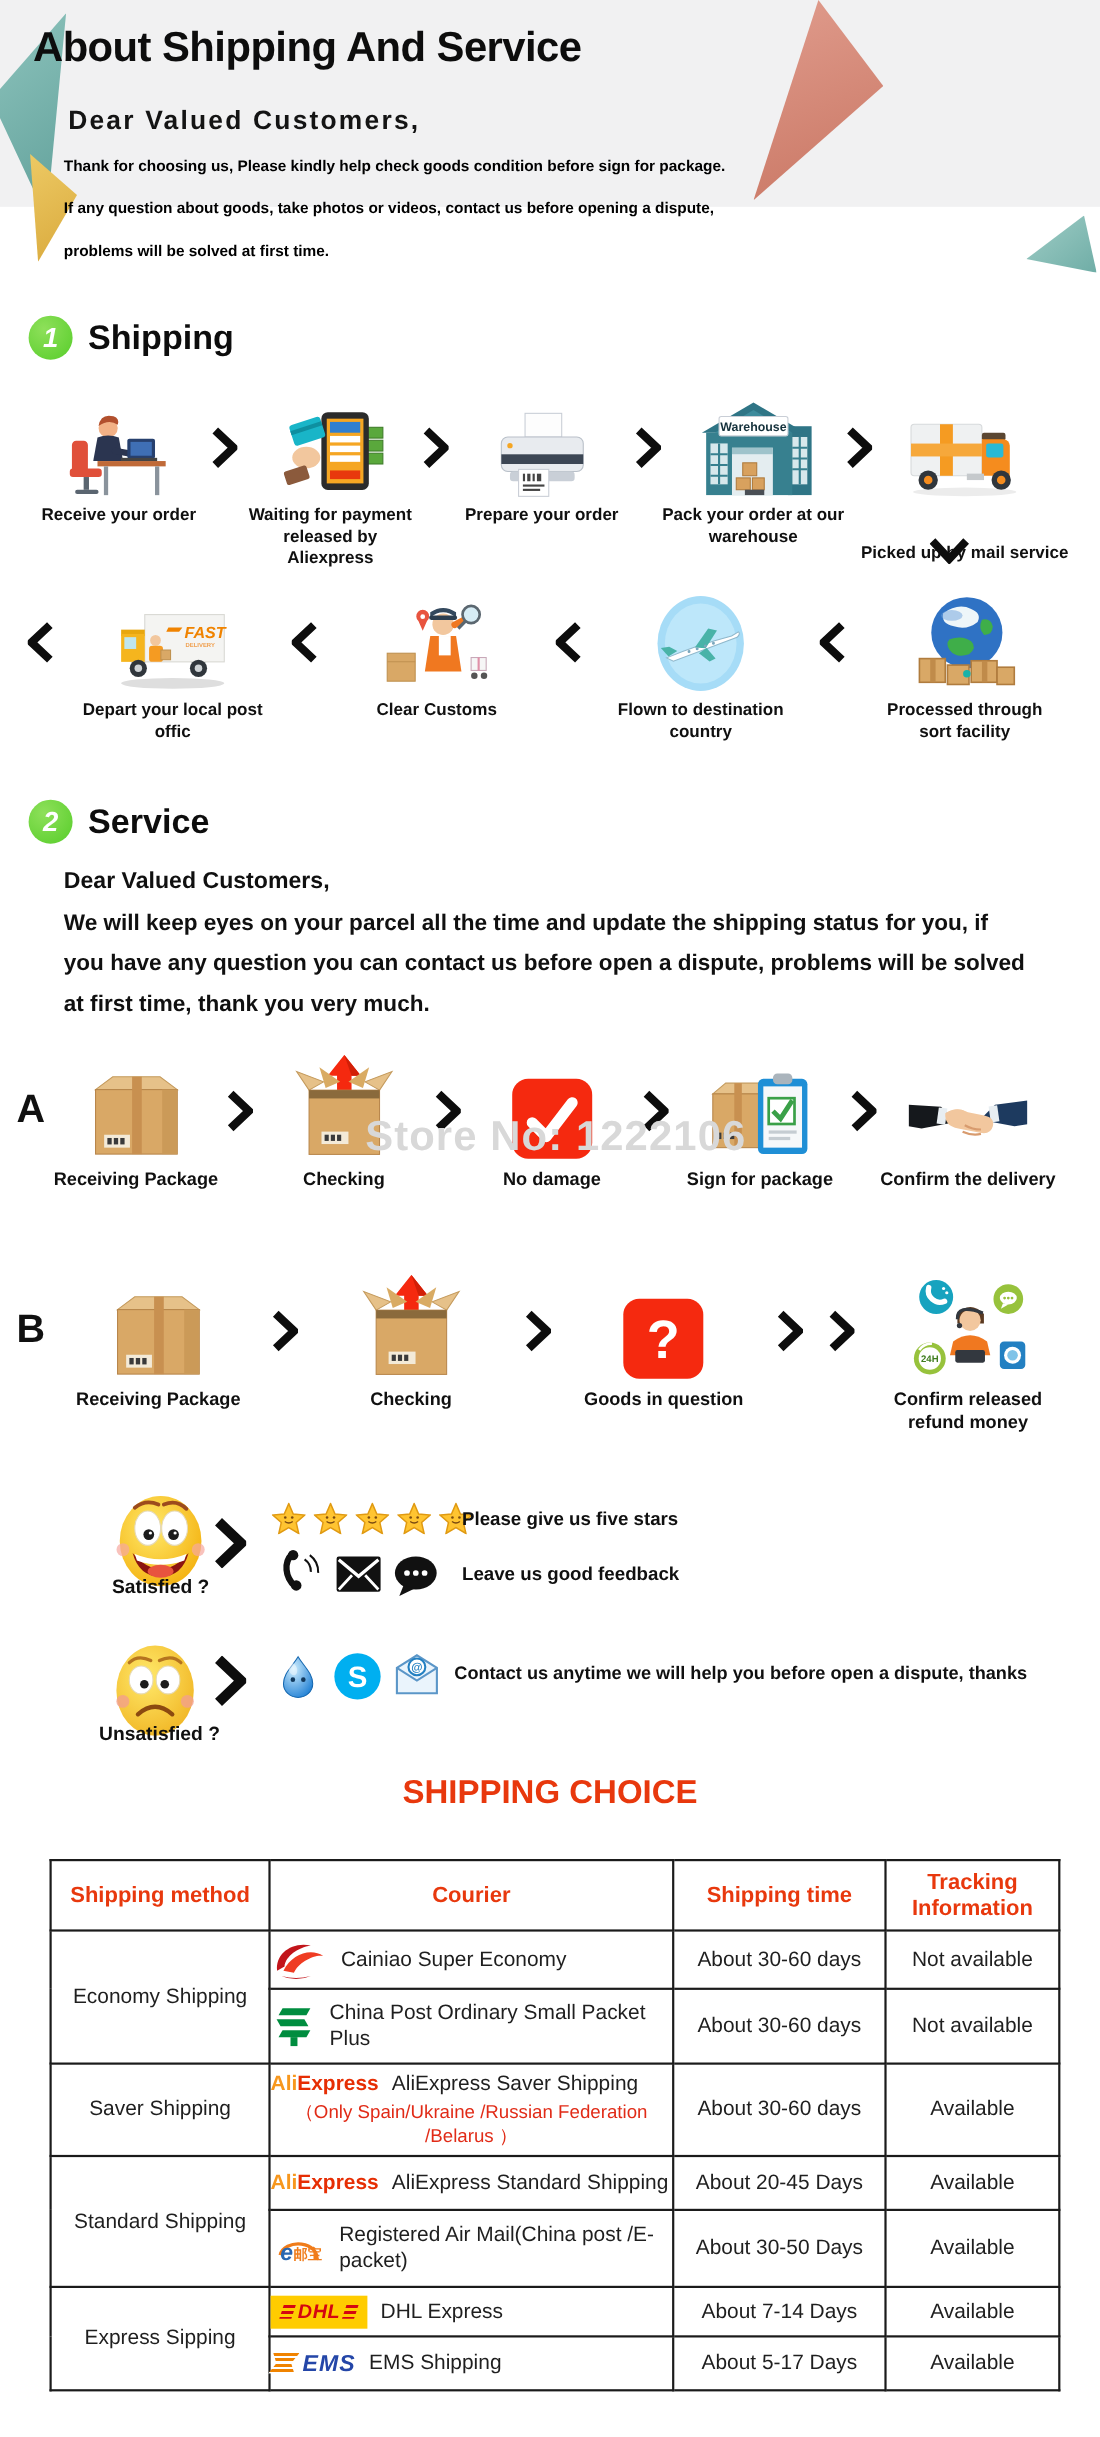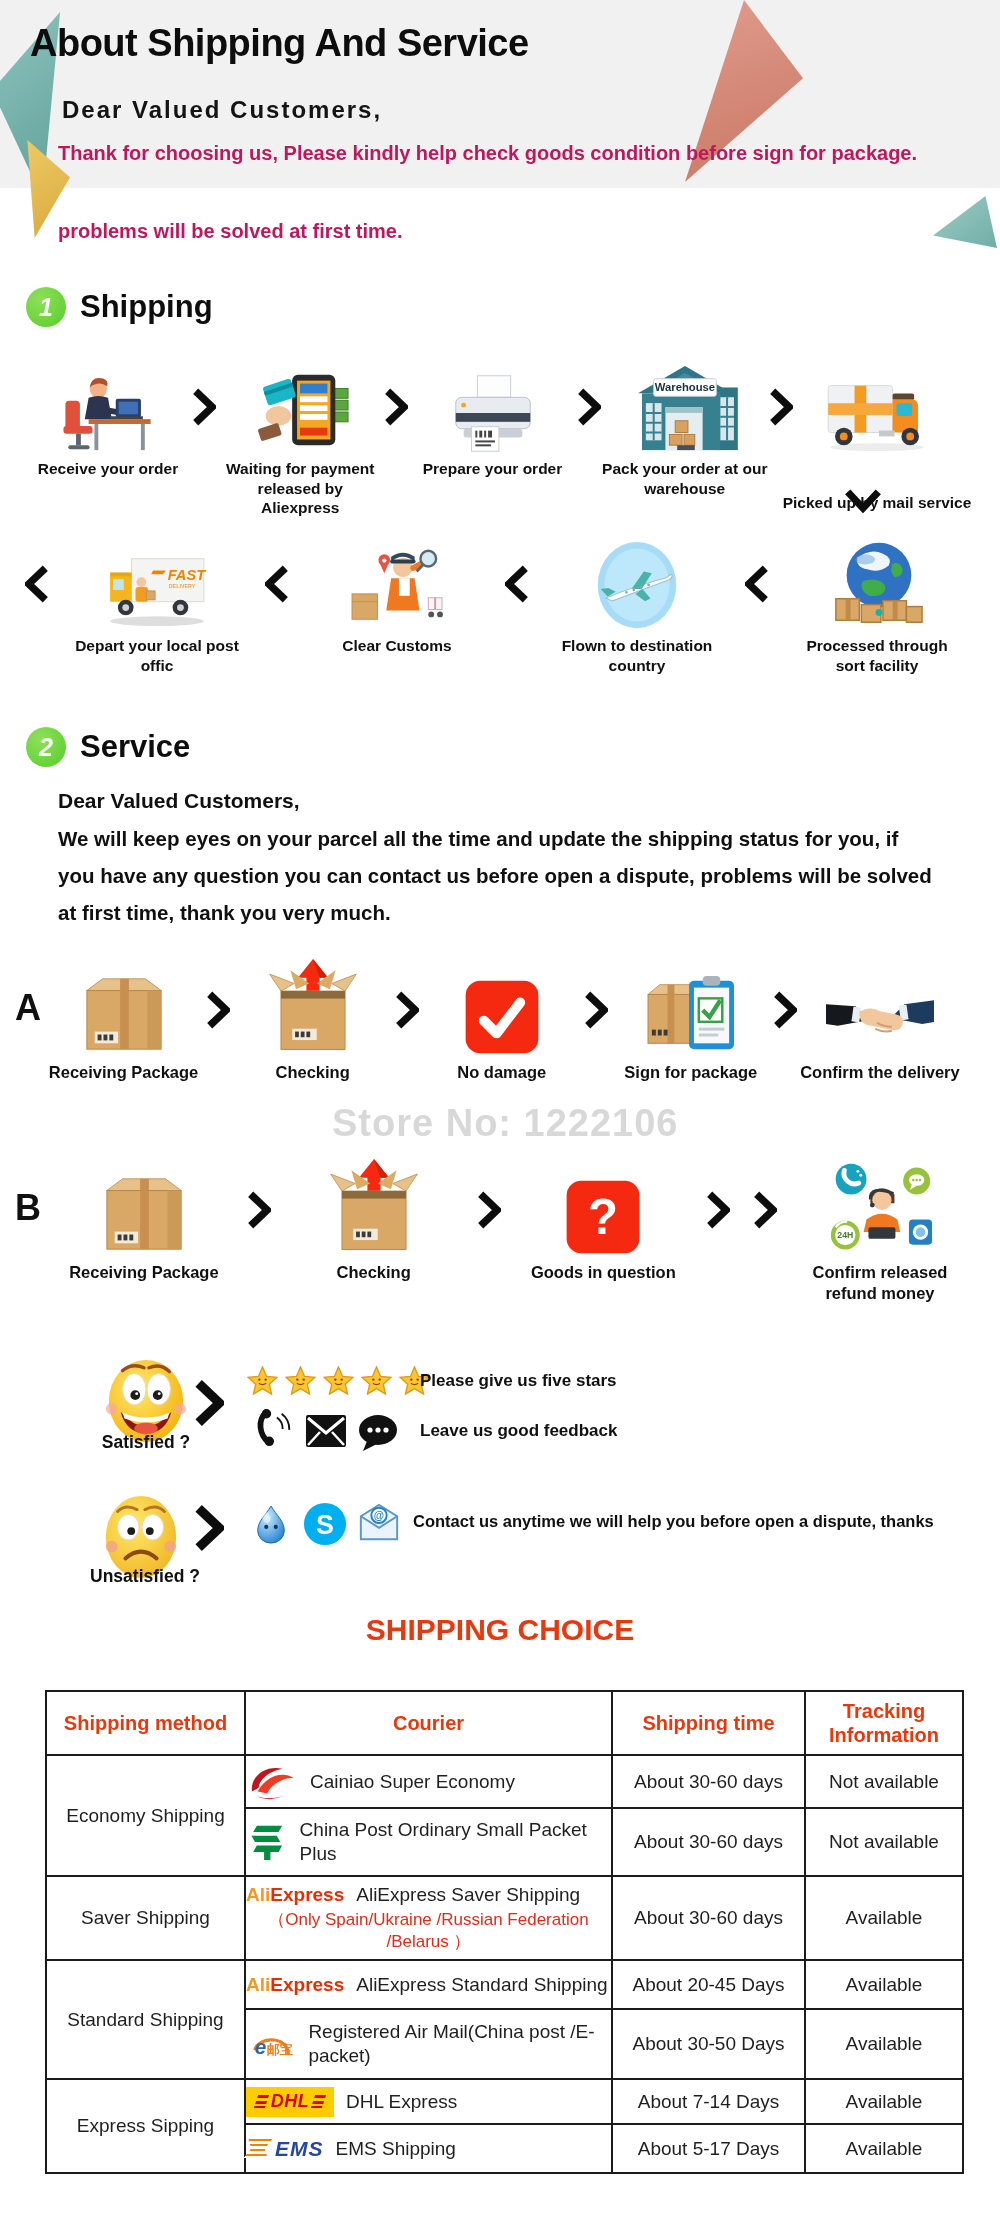--- a/index.html
+++ b/index.html
@@ -12,42 +12,42 @@
   .tri-teal-l{left:-8px;top:12px;width:74px;height:186px;
     background:linear-gradient(140deg,#8ec4bd,#5f9f99);clip-path:polygon(92% 0,0 42%,68% 100%);}
   .tri-salmon{left:685px;top:0;width:118px;height:182px;
     background:linear-gradient(160deg,#e09c8d,#c97663);clip-path:polygon(50% 0,100% 43%,0 100%);}
   .tri-yellow{left:18px;top:140px;width:52px;height:98px;
     background:linear-gradient(150deg,#eecb66,#d9a93c);clip-path:polygon(18% 0,100% 38%,32% 100%);}
   .tri-teal-s{left:933px;top:196px;width:64px;height:52px;
     background:linear-gradient(140deg,#9fcdc6,#6fada6);clip-path:polygon(82% 0,100% 100%,0 76%);}
   .h-title{left:30px;top:22px;font-size:38px;font-weight:700;letter-spacing:-.5px;color:#0d0d0d;}
   .h-greet{left:62px;top:96px;font-size:24px;font-weight:700;letter-spacing:2px;color:#141414;}
-  .h-line{left:58px;font-size:20px;font-weight:700;color:#be185d;}
+  .h-line{left:58px;font-size:14px;font-weight:700;color:#000000;}
   
   .badge{position:absolute;width:40px;height:40px;border-radius:50%;
     background:radial-gradient(circle at 35% 30%,#8ee05a,#57cd2a);
     display:flex;align-items:center;justify-content:center;
     color:#fff;font-size:25px;font-weight:700;font-style:italic;}
   .sec-title{position:absolute;font-size:31px;font-weight:700;color:#0d0d0d;}
   
   .flow{position:absolute;display:flex;justify-content:space-between;align-items:flex-start;}
   .step{width:166px;display:flex;flex-direction:column;align-items:center;}
   .flowAB .step{width:160px;}
   .ic{height:94px;display:flex;align-items:flex-end;justify-content:center;}
   .lb{margin-top:5px;font-size:15.5px;line-height:1.27;font-weight:700;text-align:center;color:#101010;}
   .flowAB .lb{font-size:16.5px;}
   .nowrap{white-space:nowrap;margin-top:39px;}
   .arr{margin-top:28px;flex:none;}
   .flow-letter{font-size:36px;font-weight:600;margin-top:24px;flex:none;color:#101010;}
   
   .s-greet{left:58px;top:789px;font-size:21px;font-weight:700;}
   .s-line{left:58px;font-size:20.5px;font-weight:700;}
   
-  .wm{left:332px;top:1102px;font-size:38px;font-weight:700;color:#d8d8d8;letter-spacing:1px;}
+  .wm{left:332px;top:1012px;font-size:38px;font-weight:700;color:#d8d8d8;letter-spacing:1px;}
   
   .fb-label{position:absolute;text-align:center;font-size:17.5px;font-weight:700;}
   .fb-text{position:absolute;font-size:17px;font-weight:700;color:#101010;}
   .stars{position:absolute;display:flex;gap:7px;}
   
   .choice-title{left:0;top:1613px;width:1000px;text-align:center;
     font-size:30px;font-weight:800;letter-spacing:0;color:#e8380d;}
   table.ship{position:absolute;left:45px;top:1690px;width:917px;border-collapse:collapse;
     table-layout:fixed;background:#fff;}
   .ship th,.ship td{border:2px solid #1b1b1b;padding:0;vertical-align:middle;}
@@ -135,20 +135,21 @@
 <div id="page">
 
   <div class="hdr">
     <div class="tri tri-teal-l"></div>
     <div class="tri tri-salmon"></div>
     <div class="tri tri-yellow"></div>
     <div class="tri tri-teal-s"></div>
     <div class="abs h-title">About Shipping And Service</div>
     <div class="abs h-greet">Dear Valued Customers,</div>
     <div class="abs h-line" style="top:142px">Thank for choosing us, Please kindly help check goods condition before sign for package.</div>
+    <div class="abs h-line" style="top:181px">If any question about goods, take photos or videos, contact us before opening a dispute,</div>
     <div class="abs h-line" style="top:220px">problems will be solved at first time.</div>
   </div>
 
   <div class="badge" style="left:26px;top:287px">
     <span>1</span>
   </div>
   <div class="sec-title" style="left:80px;top:289px">Shipping</div>
 
   <div class="flow" style="left:25px;top:360px;width:935px">
     <div class="step">

